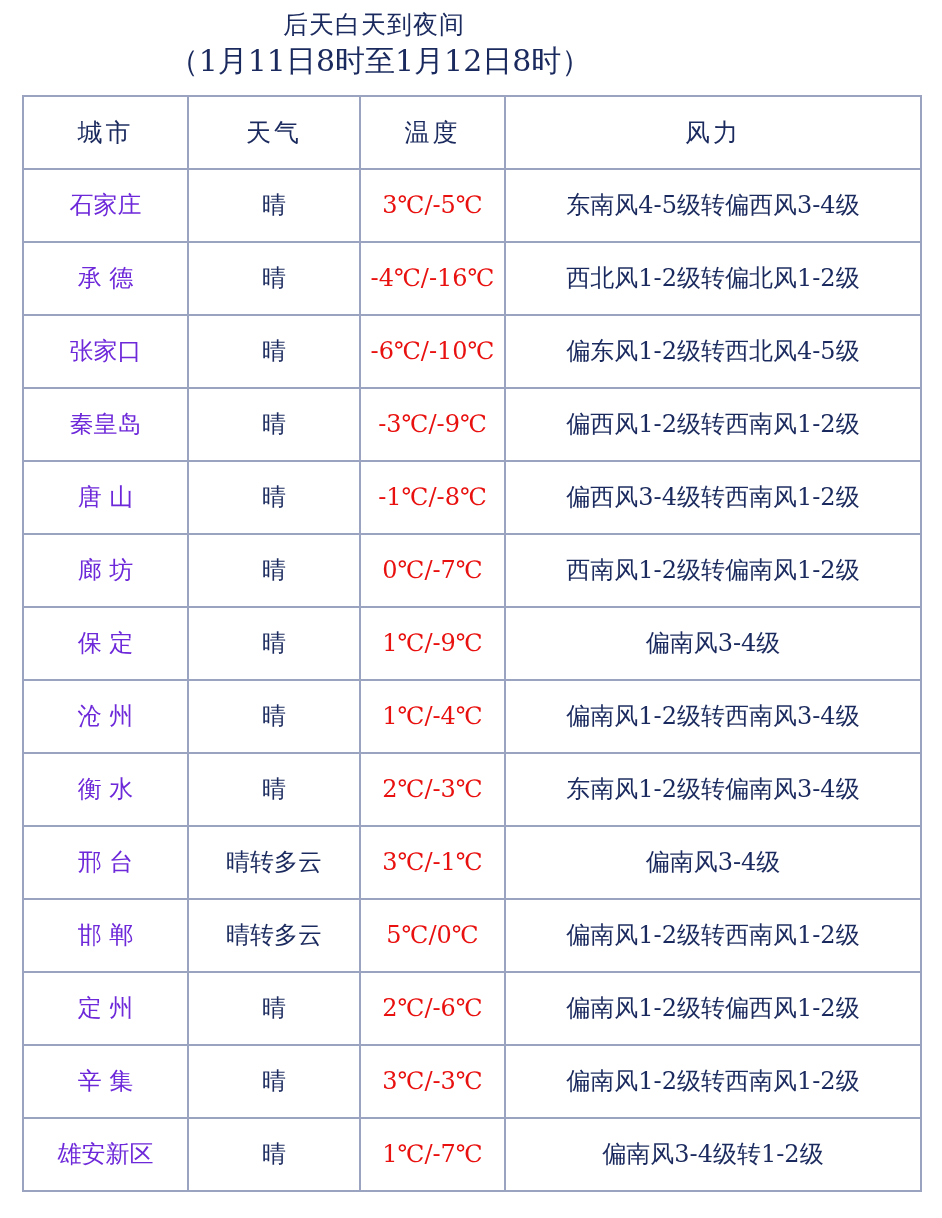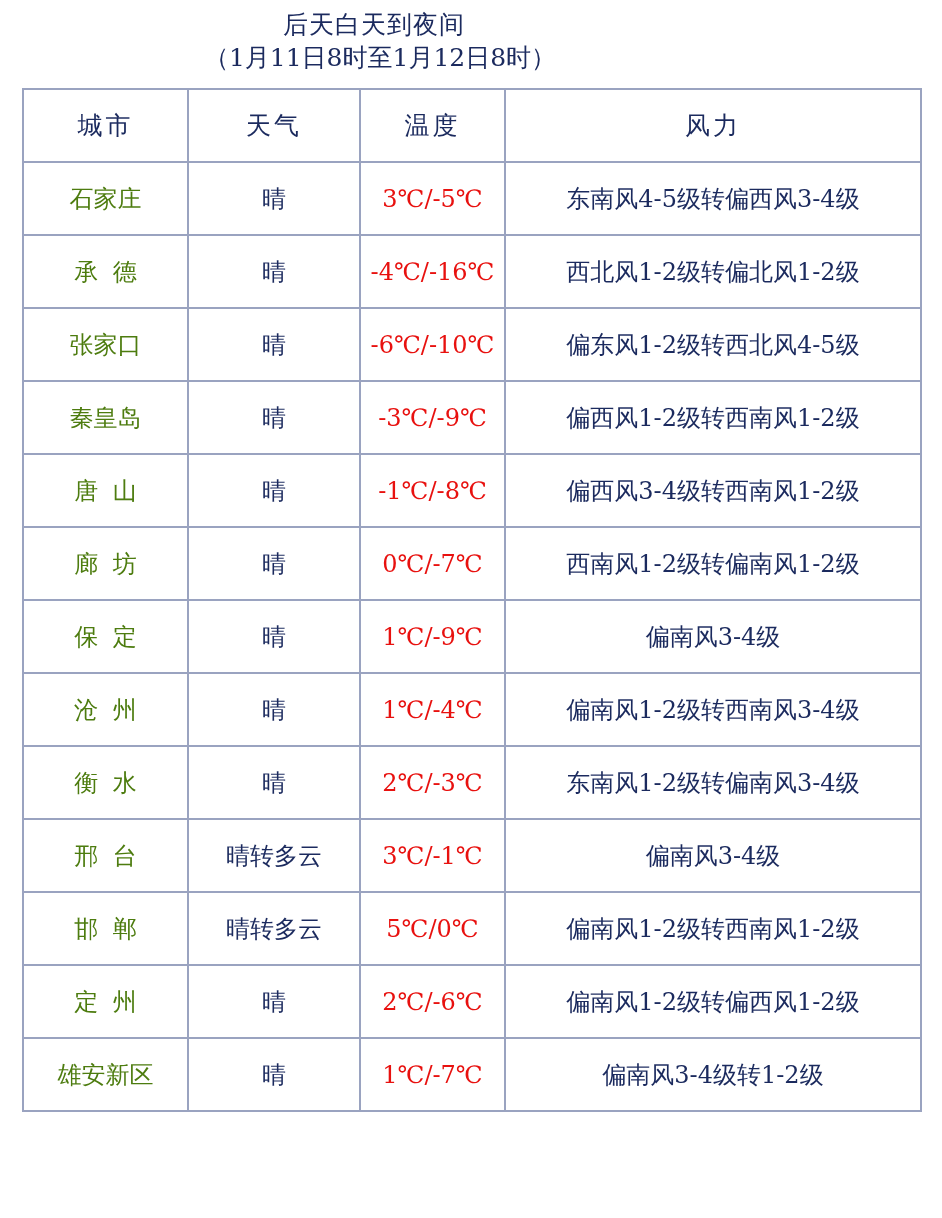--- a/index.html
+++ b/index.html
@@ -21,21 +21,21 @@
   .title-block {
     text-align: center;
     color: #1b2a5e;
     line-height: 1.32;
   }
   .title-main {
     font-size: 25px;
     letter-spacing: 1px;
   }
   .title-sub {
-    font-size: 25px;
+    font-size: 30px;
     letter-spacing: 0px;
     margin-left: 12px;
   }
   .table-wrap {
     padding: 14px 4px 18px 22px;
   }
   table.weather {
     border-collapse: collapse;
     width: 898px;
     table-layout: fixed;
@@ -56,22 +56,21 @@
 
   thead td {
     font-size: 25px;
     font-weight: bold;
     color: #1b2a5e;
     letter-spacing: 3px;
     height: 66px;
   }
   td.city {
     font-size: 24px;
-    color: #4d7c0f;
-    font-family: Liberation Mono, monospace;
+    color: #6d28d9;
   }
   td.weather {
     font-size: 24px;
     color: #1b2a5e;
   }
   td.temp {
     font-size: 24px;
     color: #e8110f;
     font-family: "DejaVu Serif", "Liberation Serif", serif;
   }
@@ -174,20 +173,26 @@
             <td class="temp">5℃/0℃</td>
             <td class="wind">偏南风1-2级转西南风1-2级</td>
           </tr>
           <tr>
             <td class="city">定 州</td>
             <td class="weather">晴</td>
             <td class="temp">2℃/-6℃</td>
             <td class="wind">偏南风1-2级转偏西风1-2级</td>
           </tr>
           <tr>
+            <td class="city">辛 集</td>
+            <td class="weather">晴</td>
+            <td class="temp">3℃/-3℃</td>
+            <td class="wind">偏南风1-2级转西南风1-2级</td>
+          </tr>
+          <tr>
             <td class="city">雄安新区</td>
             <td class="weather">晴</td>
             <td class="temp">1℃/-7℃</td>
             <td class="wind">偏南风3-4级转1-2级</td>
           </tr>
         </tbody>
     </table>
   </div>
 
 </div>

